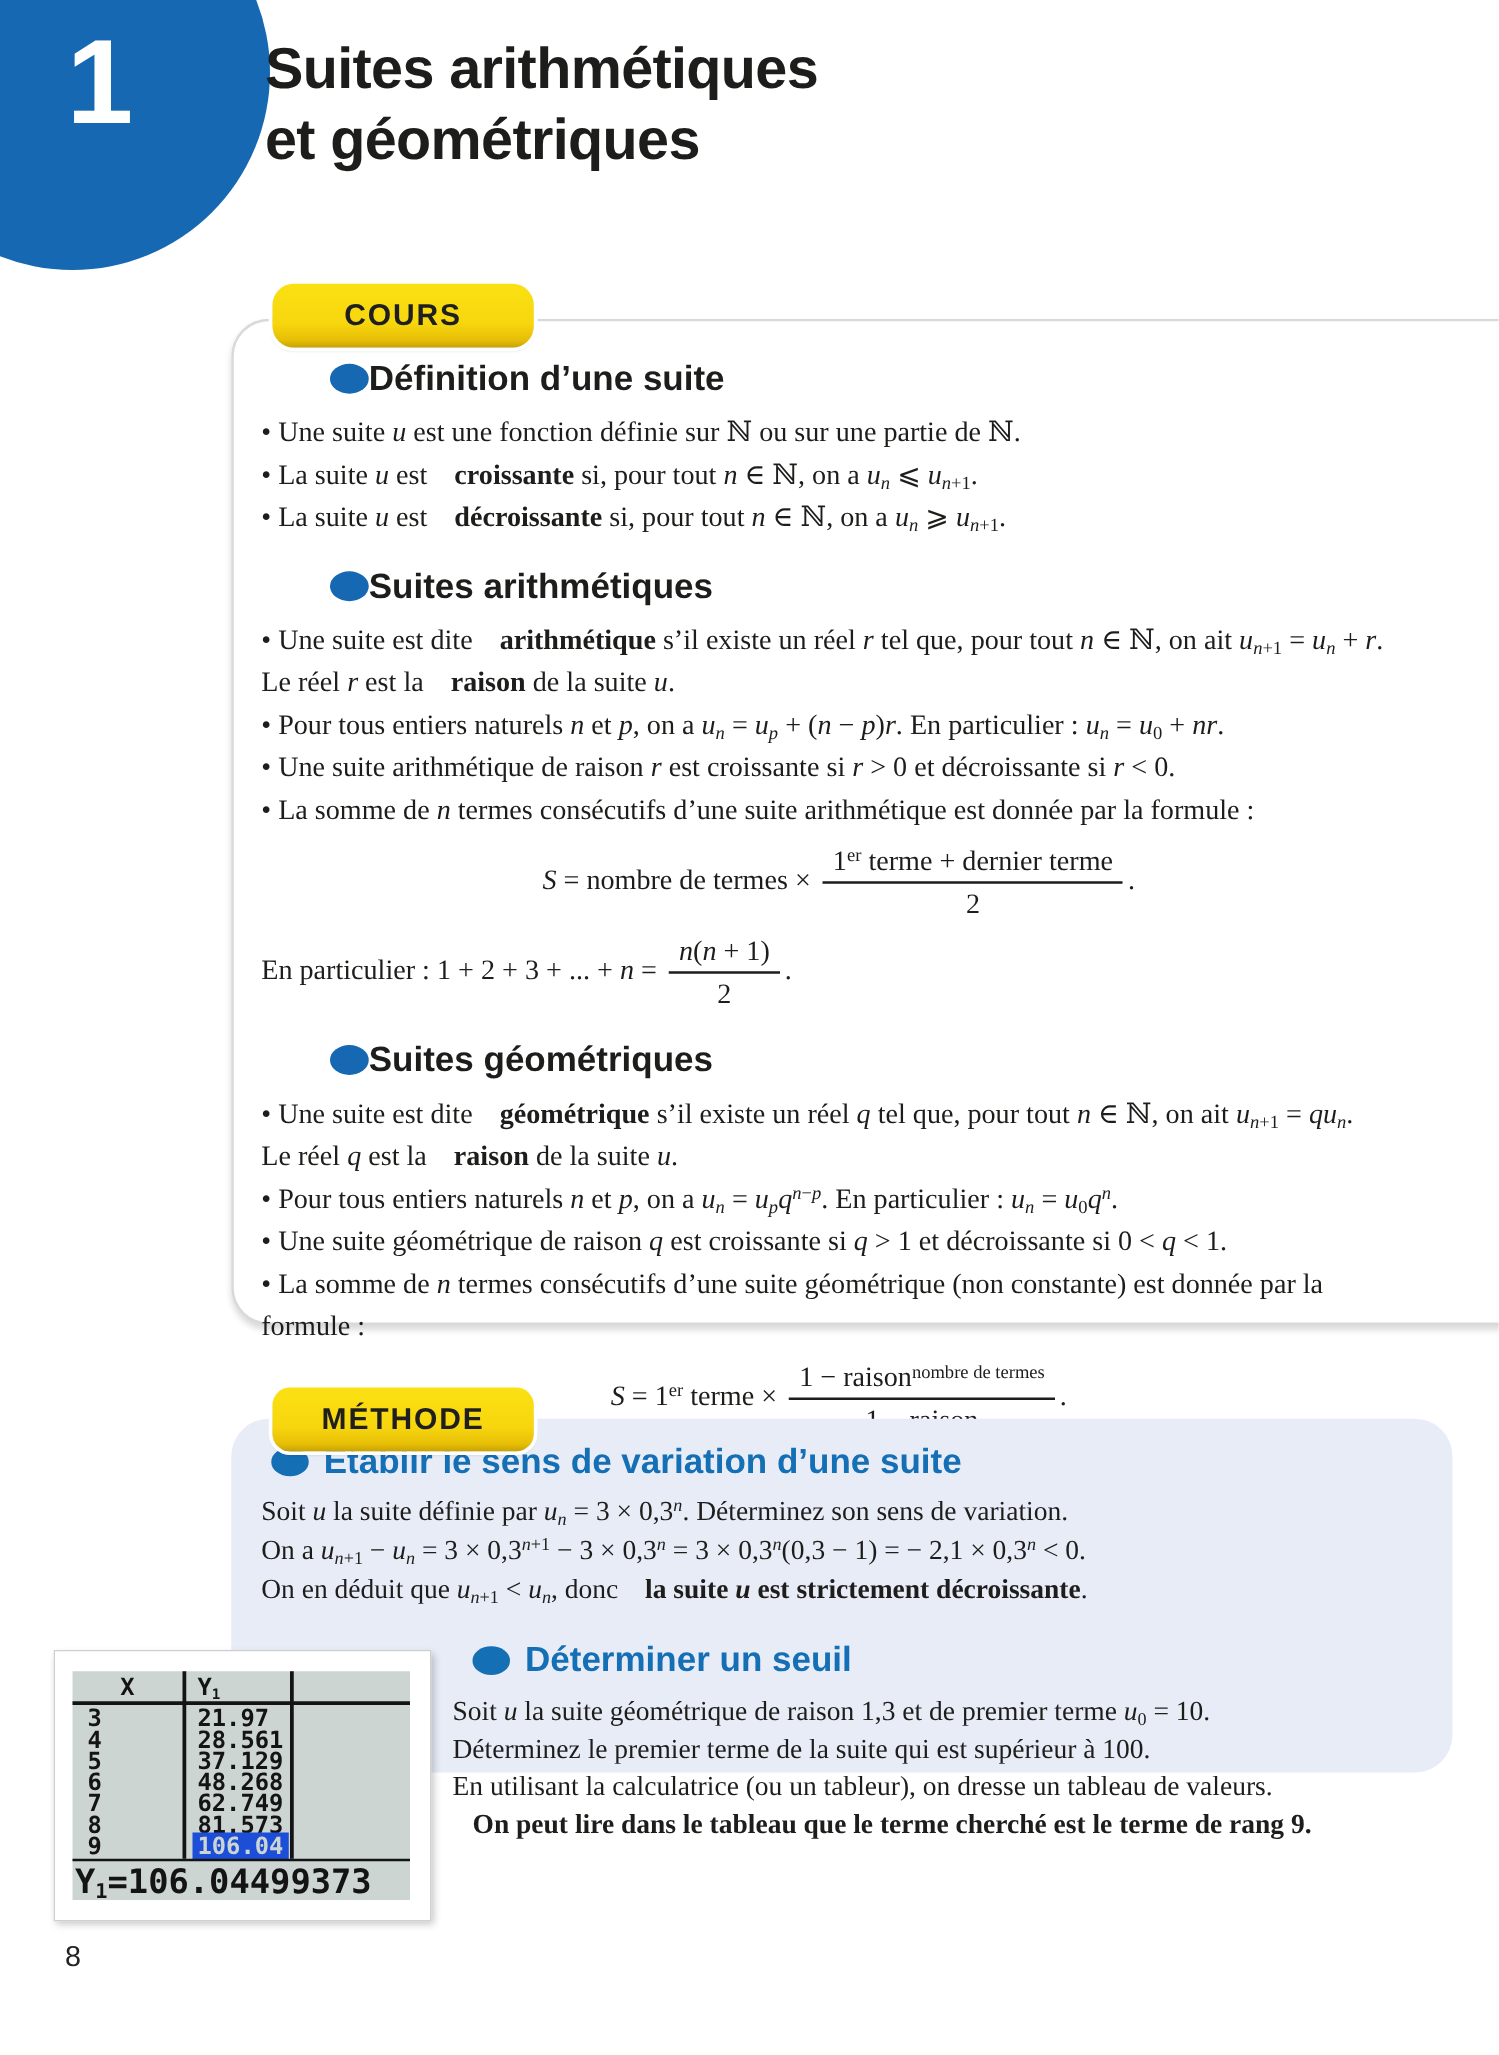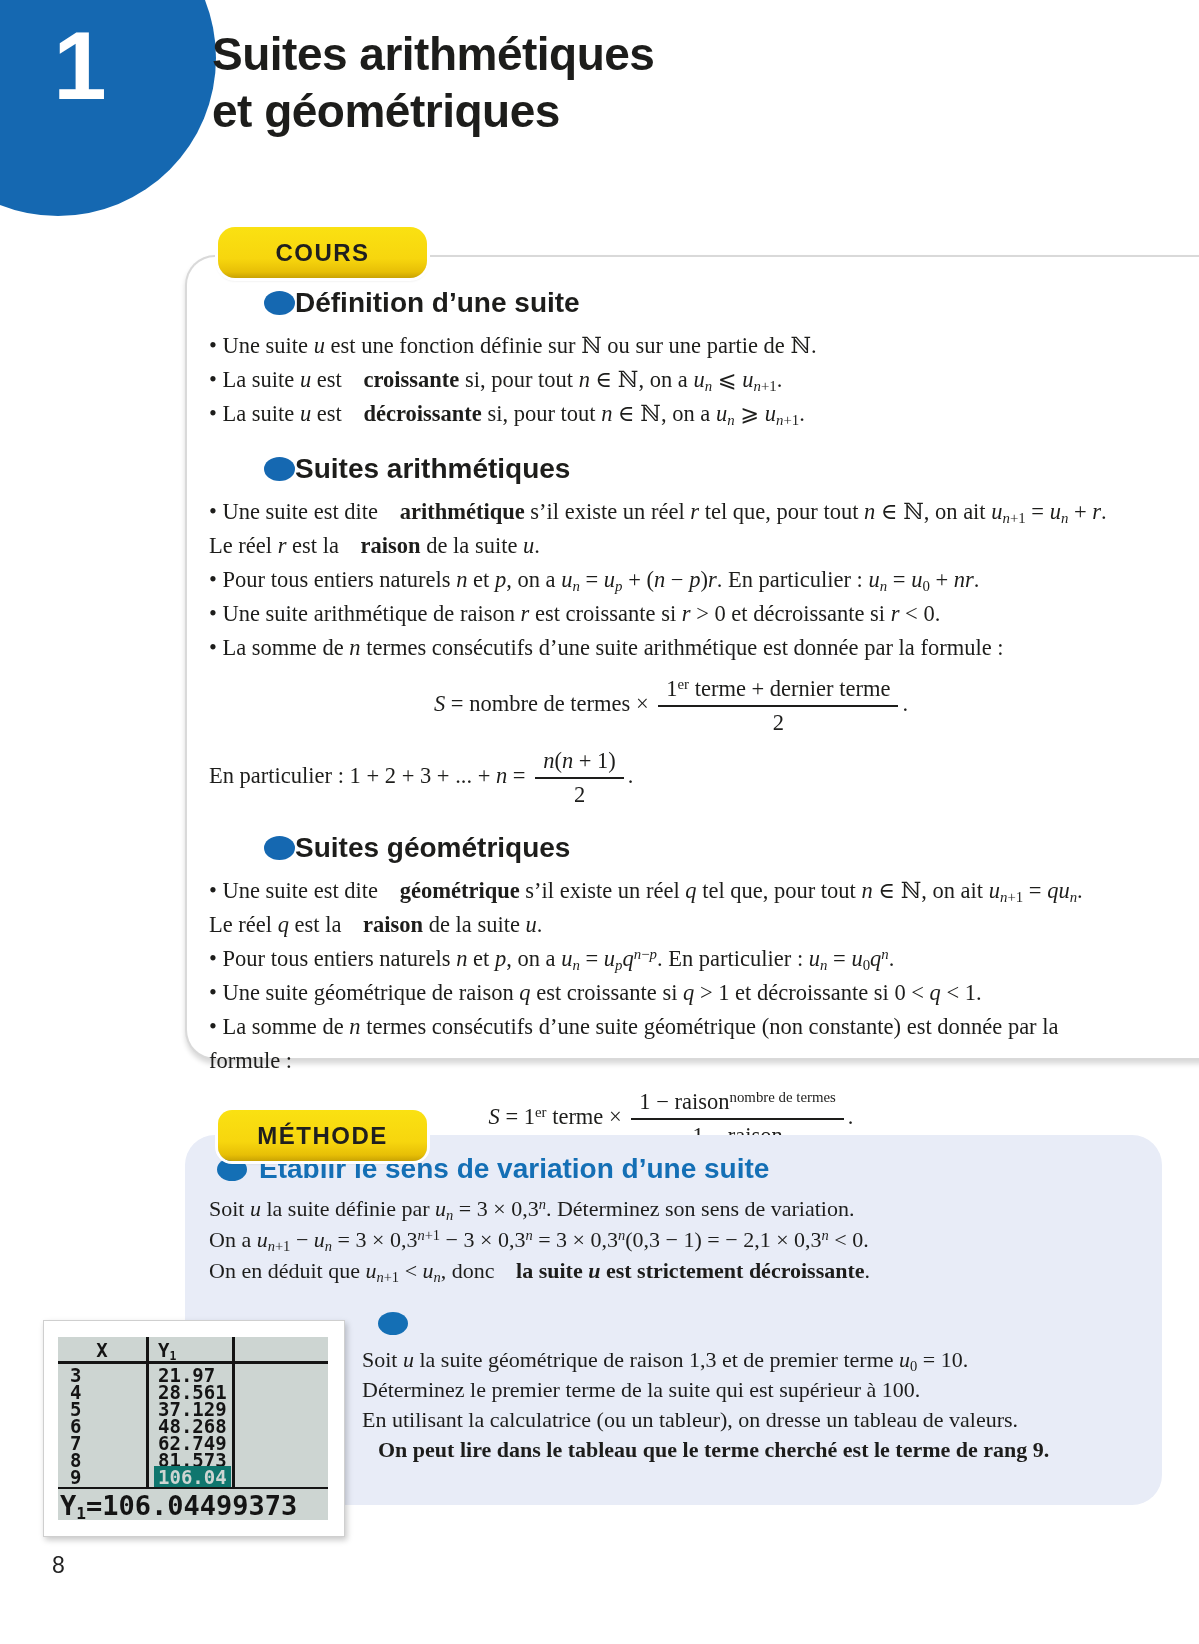--- a/index.html
+++ b/index.html
@@ -66,21 +66,21 @@
   b{font-weight:bold;margin-left:16px;}
   sub{font-size:66%;vertical-align:baseline;position:relative;top:.30em;line-height:0;}
   sup{font-size:66%;vertical-align:baseline;position:relative;top:-.45em;line-height:0;}
   .formula{margin:10px 0 8px;line-height:30px;}
   .formula.center{text-align:center;}
   .frac{display:inline-block;vertical-align:middle;text-align:center;margin:0 4px;line-height:1.25;}
   .frac .num{display:block;padding:0 8px 2px;border-bottom:2px solid var(--ink);}
   .frac .den{display:block;padding-top:2px;}
   
   .methode-box{
-    position:absolute;left:185px;top:1135px;width:977px;height:370px;
+    position:absolute;left:185px;top:1135px;width:977px;height:283px;
     background:var(--methode-bg);border-radius:30px;
     padding:18px 40px 0 24px;
     font-size:22px;line-height:31px;
   }
   .m-head{display:flex;align-items:center;gap:12px;margin:0 0 8px 8px;}
   .m-head .dot{width:30px;height:23px;background:var(--heading-blue);}
   .m-title{
     font-family:"Liberation Sans","DejaVu Sans",sans-serif;
     font-weight:bold;font-size:28px;line-height:32px;color:var(--heading-blue);
   }
@@ -103,21 +103,21 @@
   .calc-v1{left:88px;}
   .calc-v2{left:174px;}
   .calc-h1{position:absolute;left:0;right:0;top:24px;height:3px;background:#141414;}
   .calc-h2{position:absolute;left:0;right:0;top:150px;height:2px;background:#141414;}
   .calc-head-x{position:absolute;left:0;top:2px;width:88px;text-align:center;font-size:19px;}
   .calc-head-y{position:absolute;left:100px;top:2px;font-size:19px;}
   .calc-rows{position:absolute;left:0;right:0;top:30px;}
   .calc-row{height:17px;line-height:17px;font-size:19px;white-space:nowrap;}
   .calc-row .rx{display:inline-block;width:88px;padding-left:12px;}
   .calc-row .ry{padding-left:12px;}
-  .calc-row .ry.hl{background:#0f766e;color:var(--calc-screen);padding:0 4px;margin-left:8px;}
+  .calc-row .ry.hl{background:#1d4ed8;color:var(--calc-screen);padding:0 4px;margin-left:8px;}
   .calc-readout{position:absolute;left:2px;top:153px;font-size:27px;letter-spacing:0;white-space:nowrap;}
   .calc-screen sub{font-size:60%;top:.25em;}
   
   .page-number{
     position:absolute;left:52px;top:1552px;
     font-family:"Liberation Sans","DejaVu Sans",sans-serif;font-size:23px;color:#222;
   }
 </style>
 </head>
 <body>
@@ -187,20 +187,21 @@
       <h2 class="m-title">Établir le sens de variation d’une suite</h2>
     </div>
     <p class="m-line">Soit <i>u</i> la suite définie par <i>u</i><sub><i>n</i></sub> = 3 × 0,3<sup><i>n</i></sup>. Déterminez son sens de variation.</p>
     <p class="m-line">On a <i>u</i><sub><i>n</i>+1</sub> − <i>u</i><sub><i>n</i></sub> = 3 × 0,3<sup><i>n</i>+1</sup> − 3 × 0,3<sup><i>n</i></sup> = 3 × 0,3<sup><i>n</i></sup>(0,3 − 1) = − 2,1 × 0,3<sup><i>n</i></sup> &lt; 0.</p>
     <p class="m-line">On en déduit que <i>u</i><sub><i>n</i>+1</sub> &lt; <i>u</i><sub><i>n</i></sub>, donc <b>la suite <i>u</i> est strictement décroissante</b>.</p>
   </section>
 
   <div class="method2">
     <div class="m-head">
       <span class="dot"></span>
+      <h2 class="m-title">Déterminer un seuil</h2>
     </div>
     <p class="m-line">Soit <i>u</i> la suite géométrique de raison 1,3 et de premier terme <i>u</i><sub>0</sub> = 10.</p>
     <p class="m-line">Déterminez le premier terme de la suite qui est supérieur à 100.</p>
     <p class="m-line">En utilisant la calculatrice (ou un tableur), on dresse un tableau de valeurs.</p>
     <p class="m-line"><b>On peut lire dans le tableau que le terme cherché est le terme de rang 9.</b></p>
   </div>
 
   <div class="calc">
     <div class="calc-screen">
       <span class="calc-head-x">X</span>

